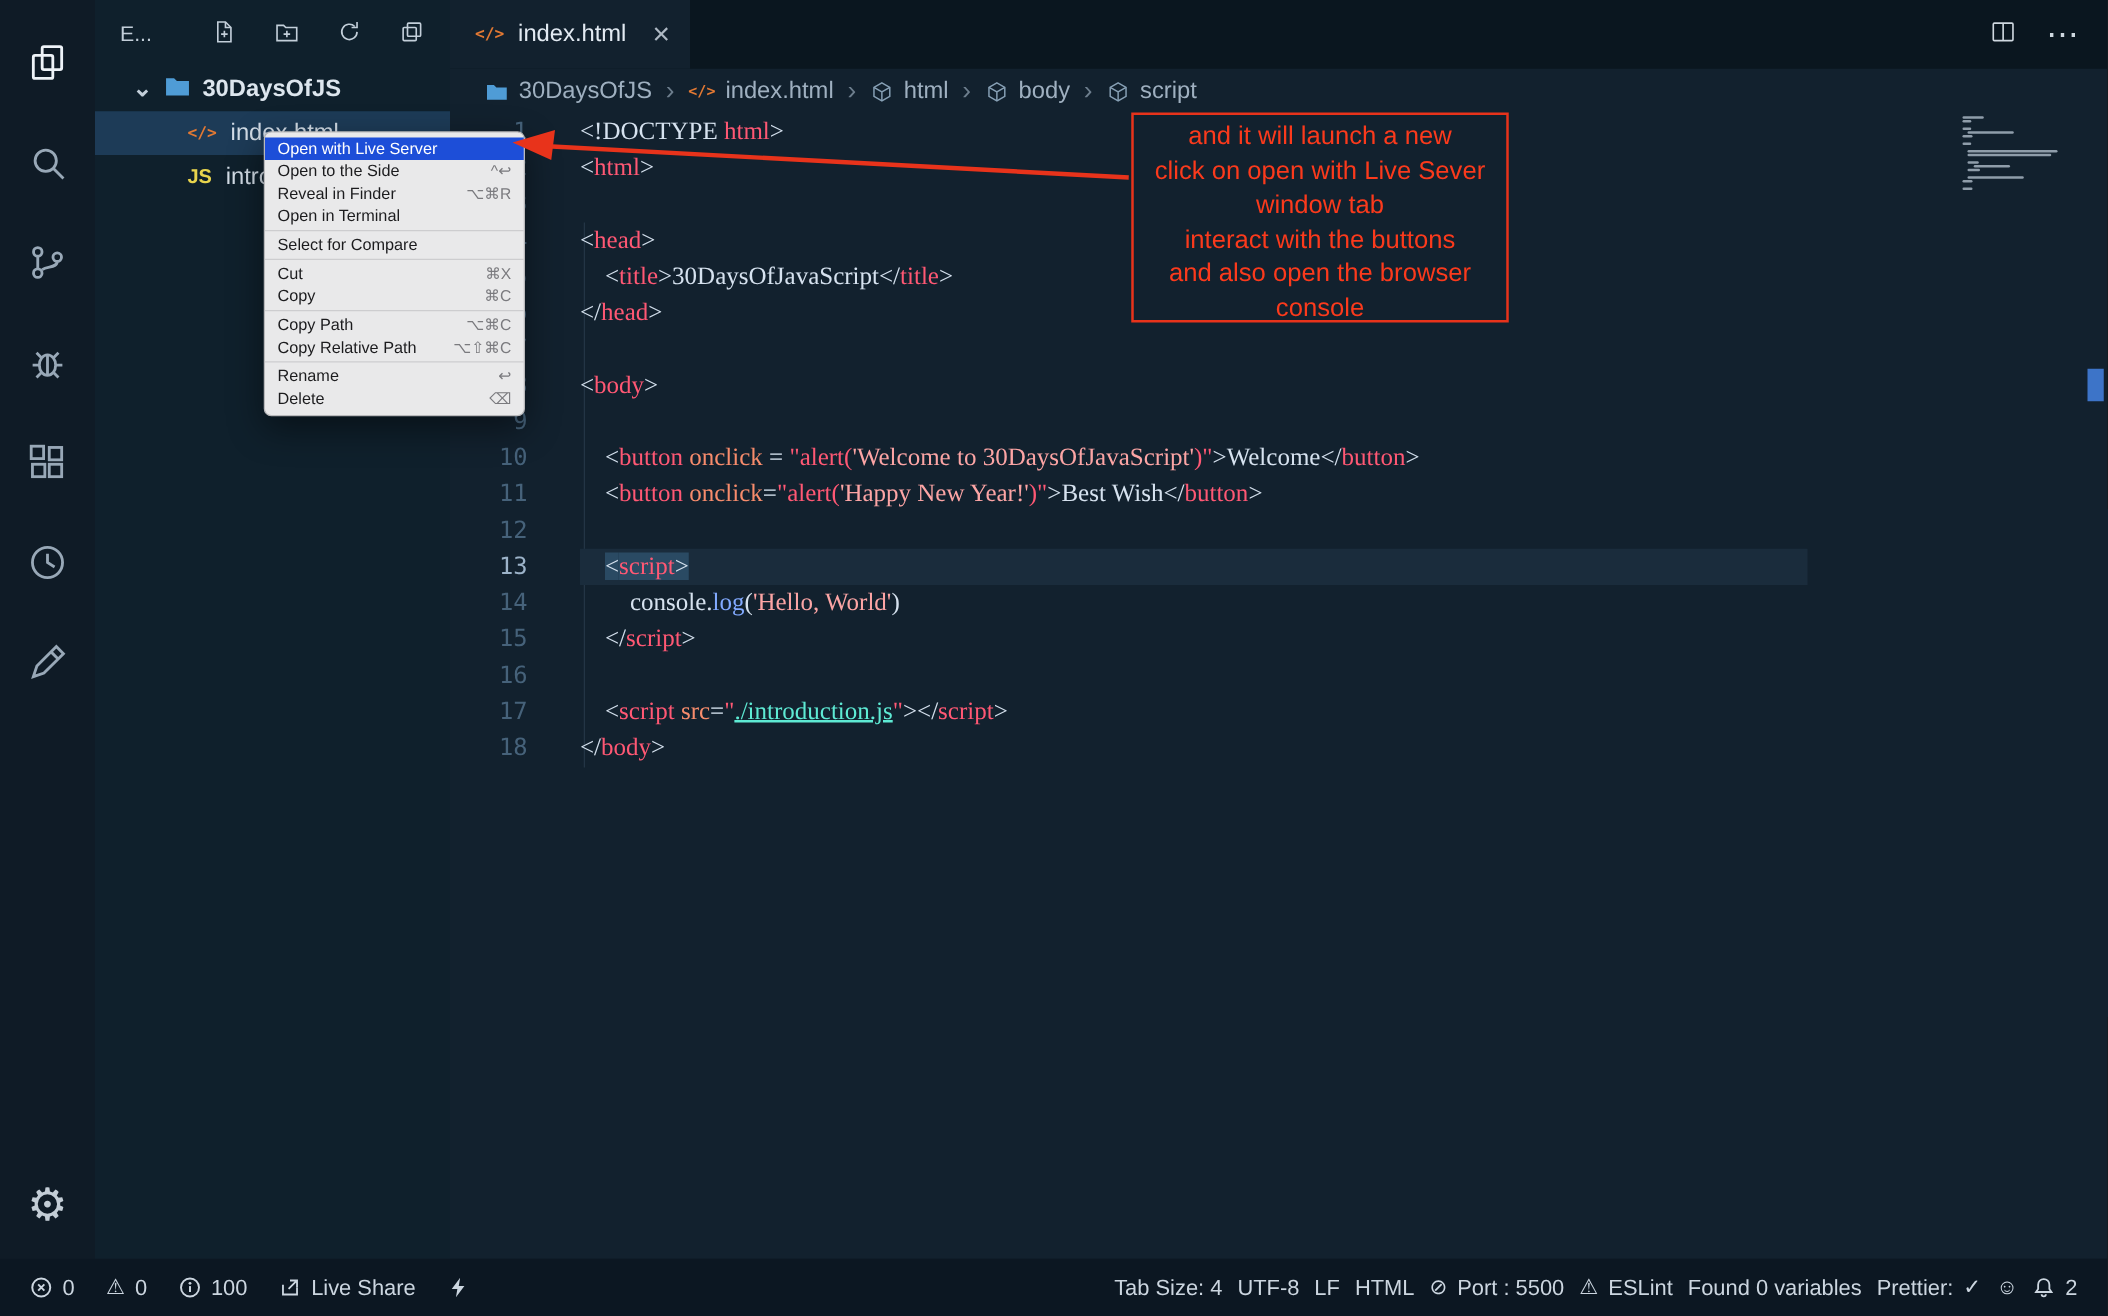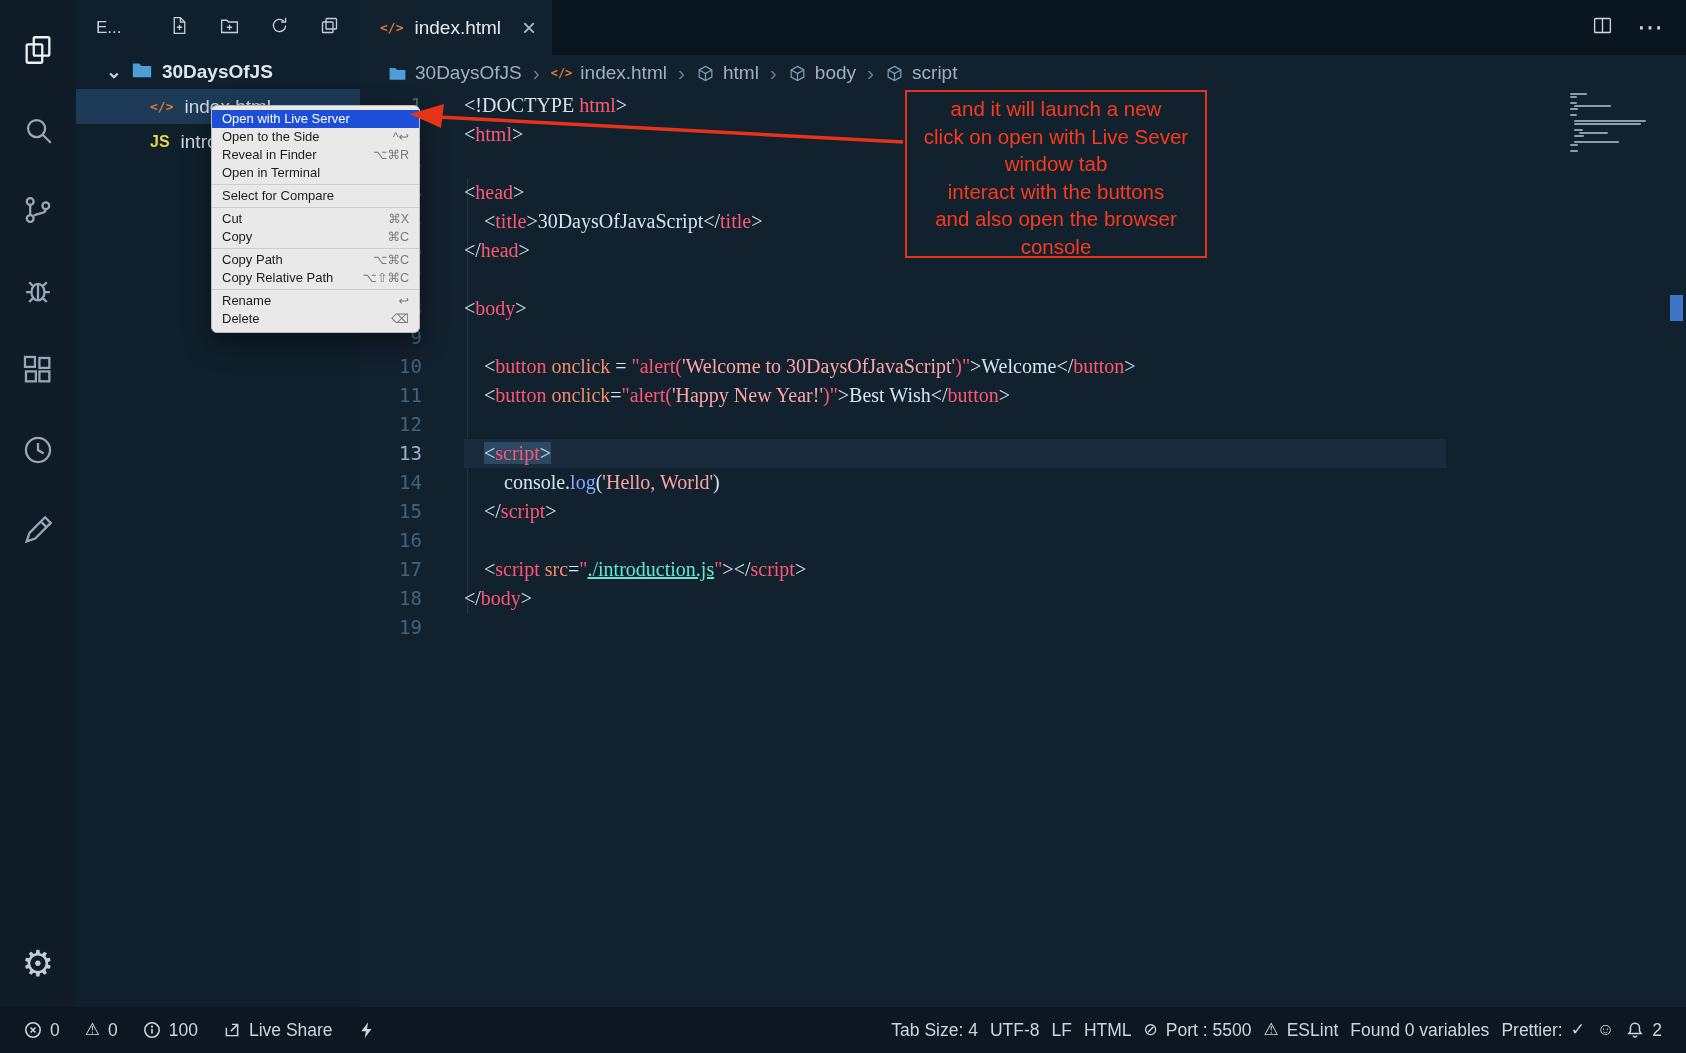--- a/index.html
+++ b/index.html
@@ -267,21 +267,20 @@
           <div class="cl"><span class="ln">9</span><span class="ct"></span></div>
           <div class="cl"><span class="ln">10</span><span class="ct"><span class="tk-n">    </span><span class="tk-p">&lt;</span><span class="tk-t">button</span><span class="tk-n"> </span><span class="tk-a">onclick</span><span class="tk-n"> = </span><span class="tk-q">"alert(</span><span class="tk-s">'Welcome to 30DaysOfJavaScript'</span><span class="tk-q">)"</span><span class="tk-p">&gt;</span><span class="tk-n">Welcome</span><span class="tk-p">&lt;/</span><span class="tk-t">button</span><span class="tk-p">&gt;</span></span></div>
           <div class="cl"><span class="ln">11</span><span class="ct"><span class="tk-n">    </span><span class="tk-p">&lt;</span><span class="tk-t">button</span><span class="tk-n"> </span><span class="tk-a">onclick</span><span class="tk-n">=</span><span class="tk-q">"alert(</span><span class="tk-s">'Happy New Year!'</span><span class="tk-q">)"</span><span class="tk-p">&gt;</span><span class="tk-n">Best Wish</span><span class="tk-p">&lt;/</span><span class="tk-t">button</span><span class="tk-p">&gt;</span></span></div>
           <div class="cl"><span class="ln">12</span><span class="ct"></span></div>
           <div class="cl active"><span class="ln">13</span><span class="ct"><span class="tk-n">    </span><span class="tk-p hl">&lt;</span><span class="tk-t hl">script</span><span class="tk-p hl">&gt;</span></span></div>
           <div class="cl"><span class="ln">14</span><span class="ct"><span class="tk-n">        </span><span class="tk-n">console</span><span class="tk-p">.</span><span class="tk-f">log</span><span class="tk-p">(</span><span class="tk-s">'Hello, World'</span><span class="tk-p">)</span></span></div>
           <div class="cl"><span class="ln">15</span><span class="ct"><span class="tk-n">    </span><span class="tk-p">&lt;/</span><span class="tk-t">script</span><span class="tk-p">&gt;</span></span></div>
           <div class="cl"><span class="ln">16</span><span class="ct"></span></div>
           <div class="cl"><span class="ln">17</span><span class="ct"><span class="tk-n">    </span><span class="tk-p">&lt;</span><span class="tk-t">script</span><span class="tk-n"> </span><span class="tk-a">src</span><span class="tk-p">=</span><span class="tk-q">"</span><span class="tk-u">./introduction.js</span><span class="tk-q">"</span><span class="tk-p">&gt;</span><span class="tk-p">&lt;/</span><span class="tk-t">script</span><span class="tk-p">&gt;</span></span></div>
           <div class="cl"><span class="ln">18</span><span class="ct"><span class="tk-p">&lt;/</span><span class="tk-t">body</span><span class="tk-p">&gt;</span></span></div>
-          <div class="cl"><span class="ln">19</span><span class="ct"></span></div>
         </div>
       <div class="minimap">
           <div class="mm-line" style="margin-left: 0px; width: 16.5px; background: rgb(185, 199, 212);"></div>
           <div class="mm-line" style="margin-left: 0px; width: 6.6px; background: rgb(185, 199, 212);"></div>
           <div class="mm-line" style="height: 2px;"></div>
           <div class="mm-line" style="margin-left: 0px; width: 6.6px; background: rgb(185, 199, 212);"></div>
           <div class="mm-line" style="margin-left: 4.4px; width: 36.3px; background: rgb(185, 199, 212);"></div>
           <div class="mm-line" style="margin-left: 0px; width: 7.7px; background: rgb(185, 199, 212);"></div>
           <div class="mm-line" style="height: 2px;"></div>
           <div class="mm-line" style="margin-left: 0px; width: 6.6px; background: rgb(185, 199, 212);"></div>

